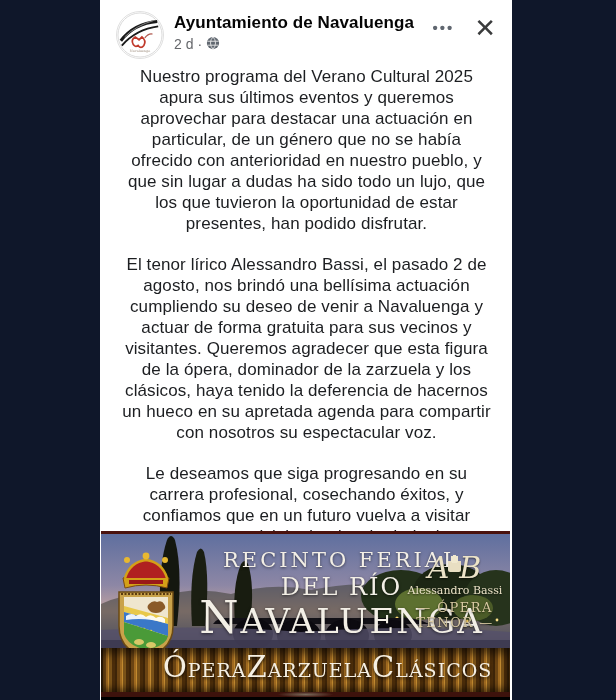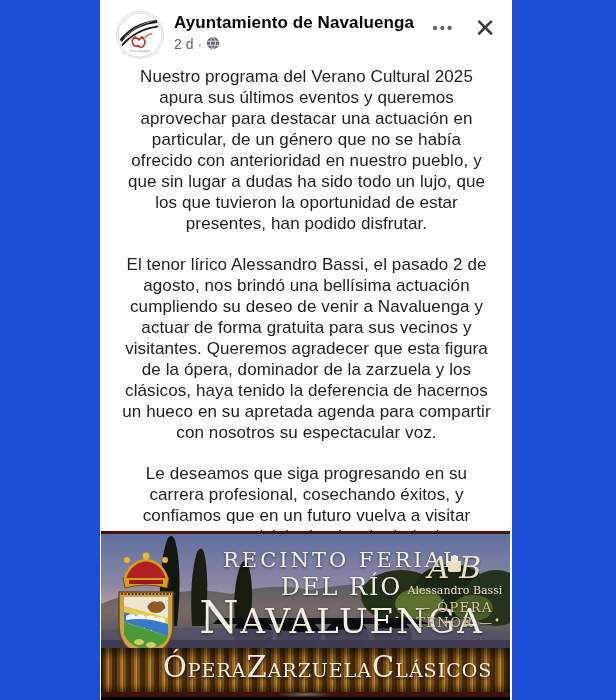--- a/index.html
+++ b/index.html
@@ -1,19 +1,19 @@
 <!DOCTYPE html>
 <html><head>
 <meta charset="utf-8">
 <style>
   * { margin: 0; padding: 0; box-sizing: border-box; }
   html, body { width: 616px; height: 700px; background: #000; overflow: hidden;
     font-family: "Liberation Sans", sans-serif; }
 
-  .stage { position: relative; width: 616px; height: 700px; background: #1d4ed8; }
+  .stage { position: relative; width: 616px; height: 700px; background: #0f172a; }
 
   .panel { position: absolute; left: 100px; top: 0; width: 412px; height: 700px;
     background: #ffffff; }
 
   
   .post-header { display: flex; align-items: flex-start; padding: 11px 14px 0 16px; }
   .avatar { width: 48px; height: 48px; border-radius: 50%; background: #fff;
     border: 1px solid #e0e0e0; flex: 0 0 auto; position: relative; overflow: hidden; }
   .avatar svg { width: 100%; height: 100%; display: block; }
   .header-texts { margin-left: 10px; flex: 1 1 auto; padding-top: 2px; }

